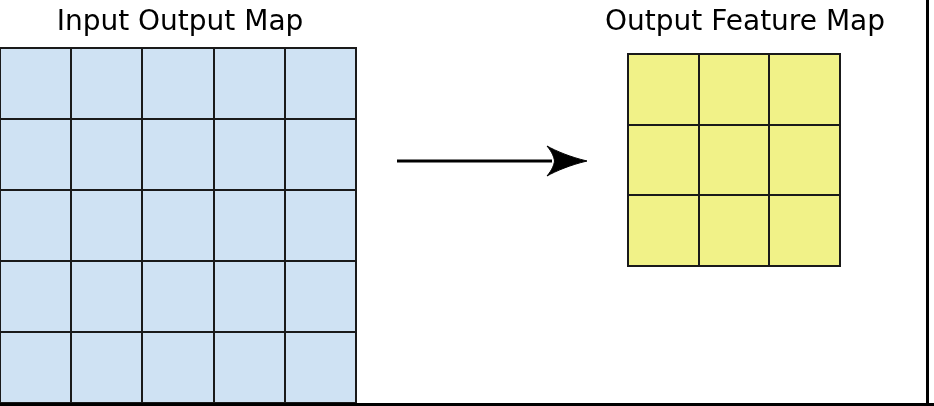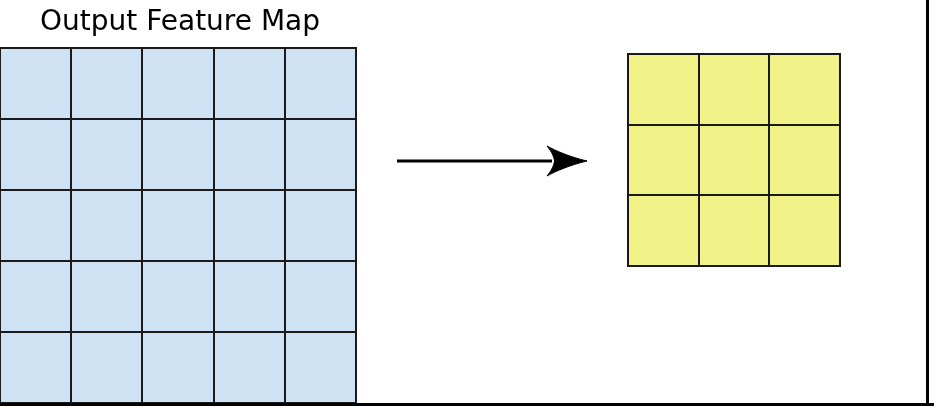--- a/index.html
+++ b/index.html
@@ -80,22 +80,23 @@
     width: 934px;
     height: 3px;
     background: #000000;
   }
 </style>
 </head>
 <body>
 
 <div class="canvas">
 
-  <div class="title title-input">Output Feature Map</div>
+  <div class="title title-input">Input Output Map</div>
 
+  <div class="title title-output">Output Feature Map</div>
 
   <div class="fmap-grid input-grid">
       <div class="cell"></div>
       <div class="cell"></div>
       <div class="cell"></div>
       <div class="cell"></div>
       <div class="cell"></div>
       <div class="cell"></div>
       <div class="cell"></div>
       <div class="cell"></div>

